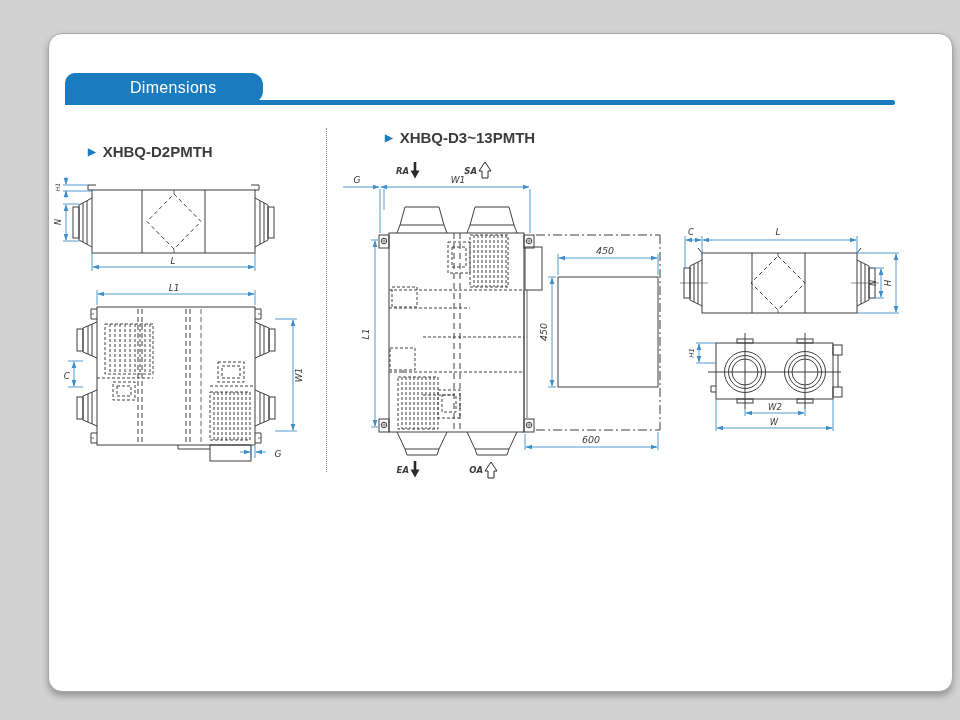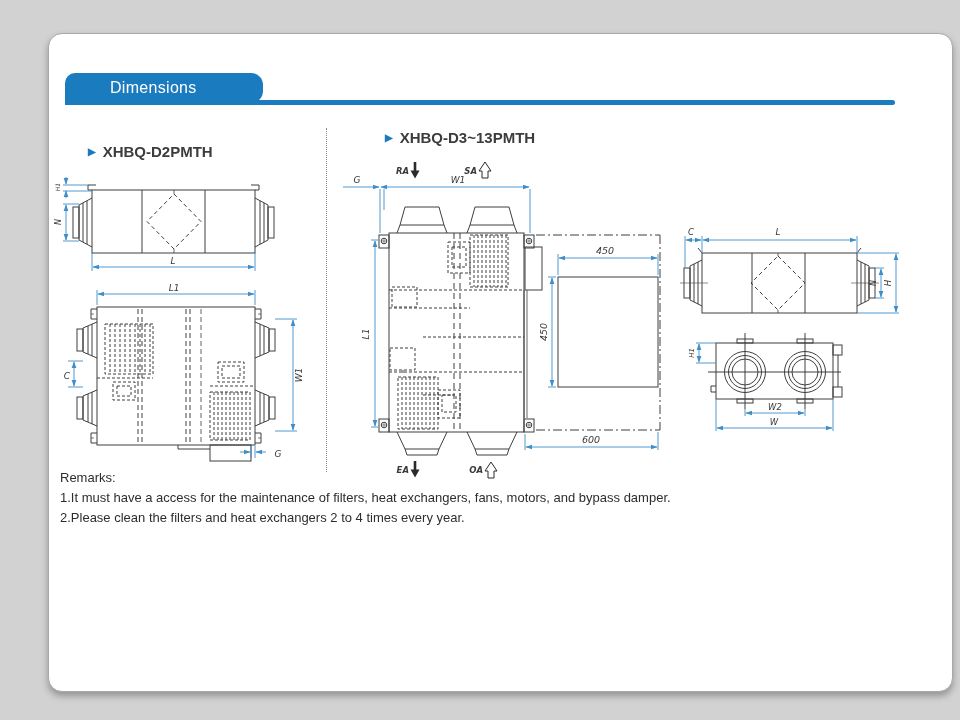--- a/index.html
+++ b/index.html
@@ -2,21 +2,21 @@
 <html><head>
 <meta charset="utf-8">
 <style>
   html,body{margin:0;padding:0;background:#d2d2d2;}
   #screen{position:relative;width:960px;height:720px;background:#d2d2d2;overflow:hidden;
           font-family:"Liberation Sans",sans-serif;}
   .page{position:absolute;left:48px;top:33px;width:903px;height:657px;background:#ffffff;
         border:1px solid #a8a8a8;border-radius:14px;box-shadow:0 4px 7px rgba(0,0,0,.30);}
   .tab{position:absolute;left:65px;top:73px;width:198px;height:30px;background:#1a7bbf;
        color:#fff;border-radius:10px 12px 12px 0;font-size:16px;line-height:29px;
-       padding-left:45px;box-sizing:border-box;letter-spacing:.3px;}
+       padding-left:65px;box-sizing:border-box;letter-spacing:.3px;}
   .rule{position:absolute;left:65px;top:100px;width:830px;height:5px;background:#1a7bbf;
         border-radius:0 3px 3px 0;}
   .sec-title{position:absolute;font-size:15px;font-weight:700;color:#3c3c3c;white-space:nowrap;}
   .tri{color:#1a7bbf;font-size:10px;margin-right:7px;vertical-align:2px;}
   .divider{position:absolute;left:326px;top:128px;height:344px;width:0;
            border-left:1px dotted #8a8a8a;}
   .remarks{position:absolute;left:60px;top:468px;color:#2d2d2d;font-size:13px;line-height:20px;}
   svg.drw{position:absolute;overflow:visible;}
   svg.drw text{font-family:"DejaVu Sans",sans-serif;font-style:italic;fill:#3a3a3a;}
   .dk{stroke:#3f3f3f;fill:none;stroke-width:1;}
@@ -279,18 +279,13 @@
       <path d="M57,79V86 M117,79V86"></path>
       <line x1="58" y1="83" x2="116" y2="83" marker-start="url(#mE)" marker-end="url(#mE)"></line>
       <path d="M28,69V101 M145,69V101"></path>
       <line x1="29" y1="98" x2="144" y2="98" marker-start="url(#mE)" marker-end="url(#mE)"></line>
     </g>
     <text transform="rotate(-90 6,23)" x="6" y="23" font-size="7" text-anchor="middle">H1</text>
     <text x="87" y="80" font-size="8.5" text-anchor="middle">W2</text>
     <text x="86" y="95" font-size="8.5" text-anchor="middle">W</text>
   </svg>
 
-  <div class="remarks">
-    <div>Remarks:</div>
-    <div>1.It must have a access for the maintenance of filters, heat exchangers, fans, motors, and bypass damper.</div>
-    <div>2.Please clean the filters and heat exchangers 2 to 4 times every year.</div>
-  </div>
 </div>
 
 </body></html>

